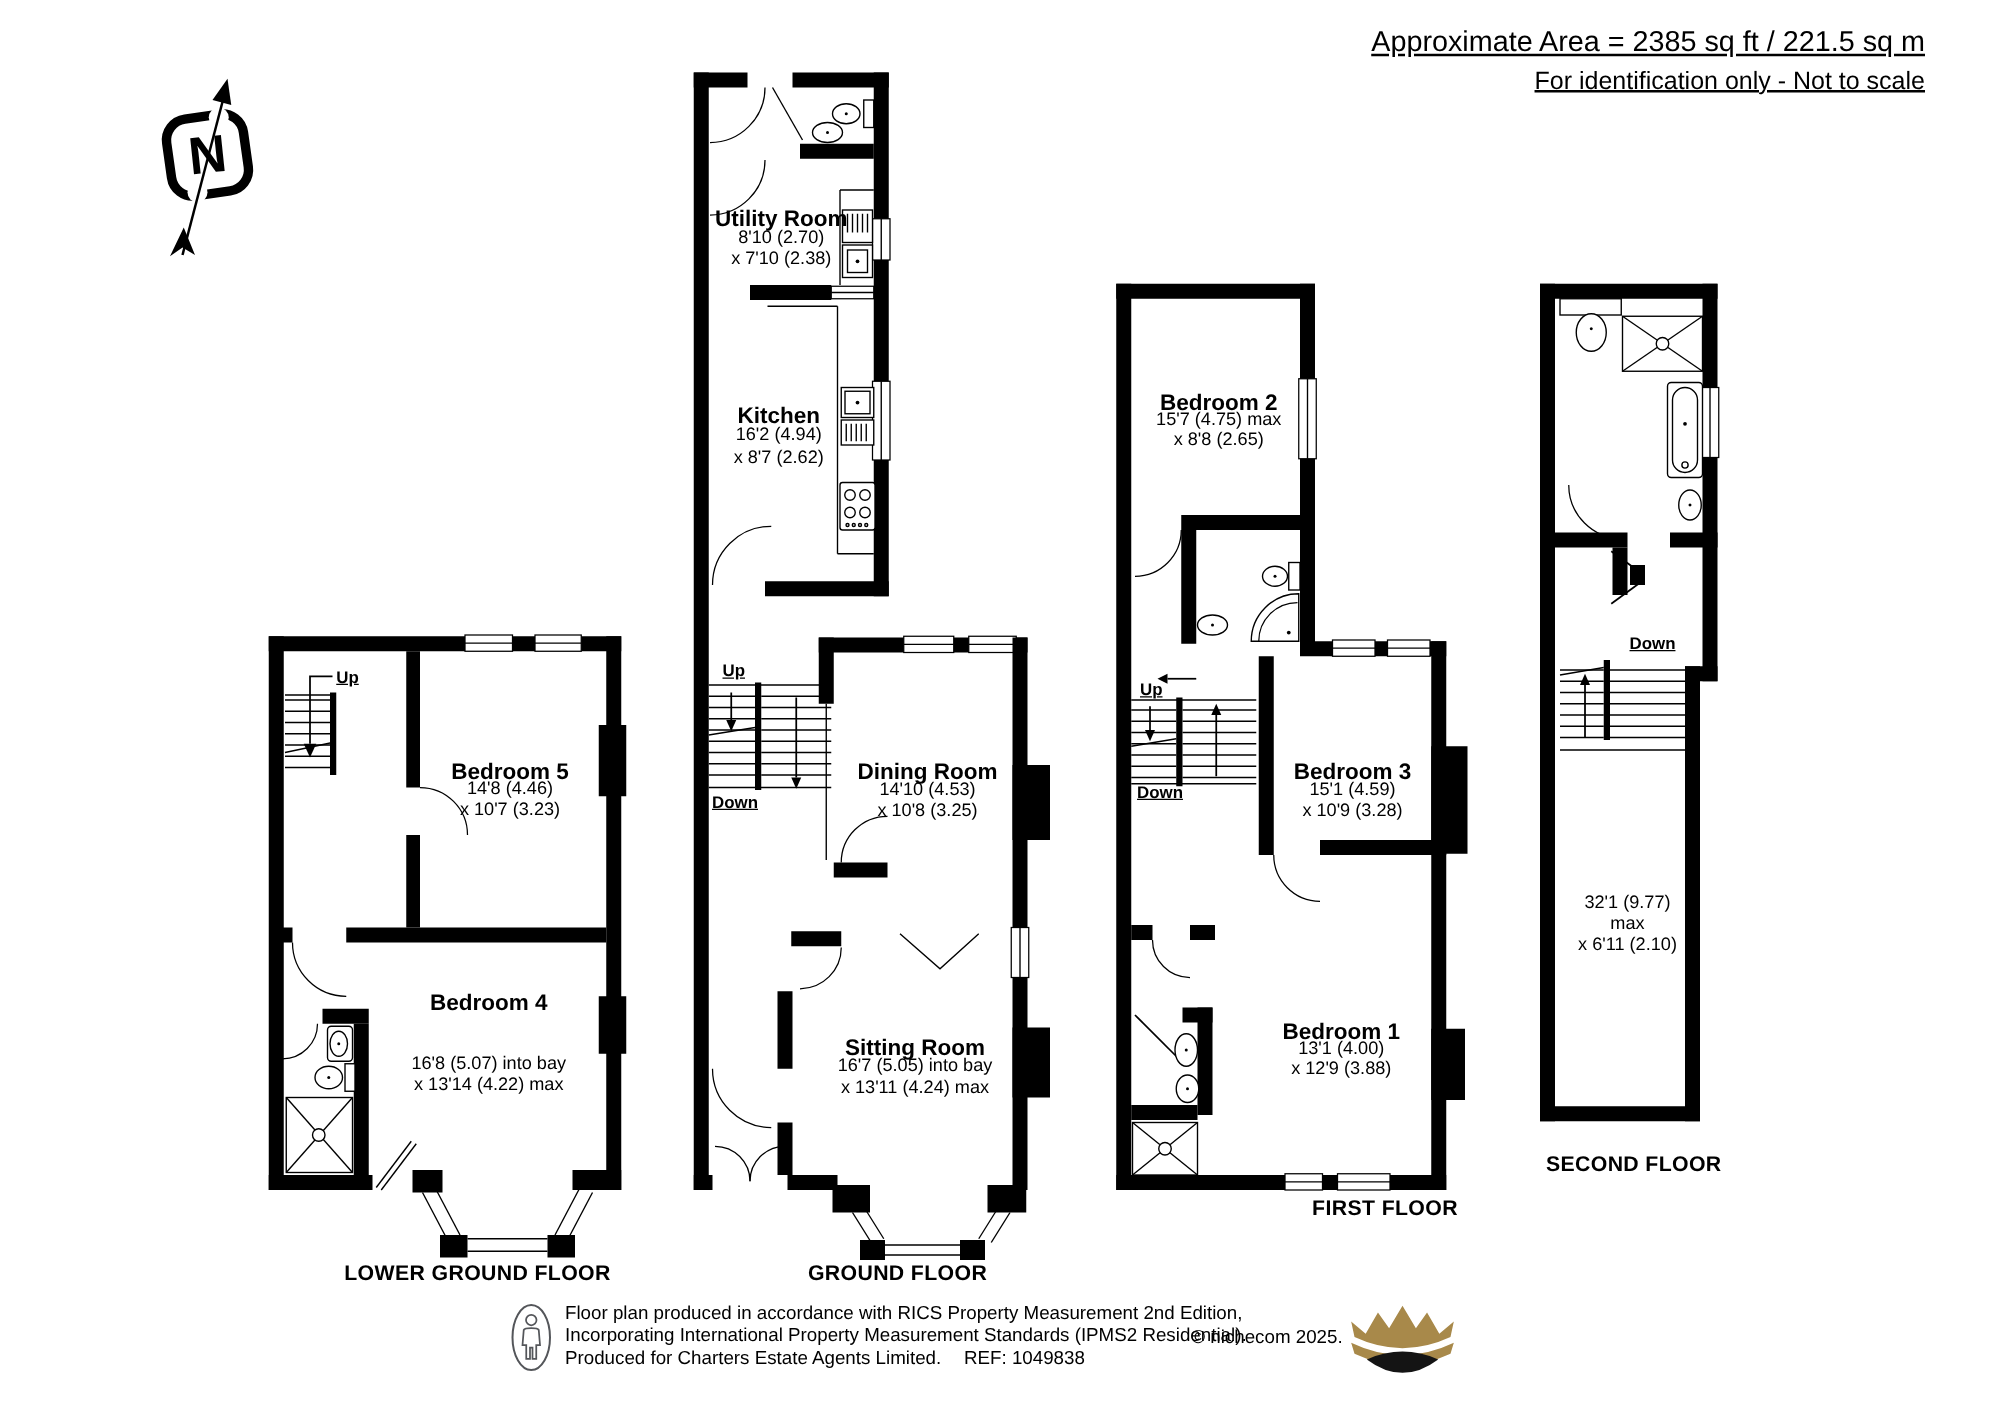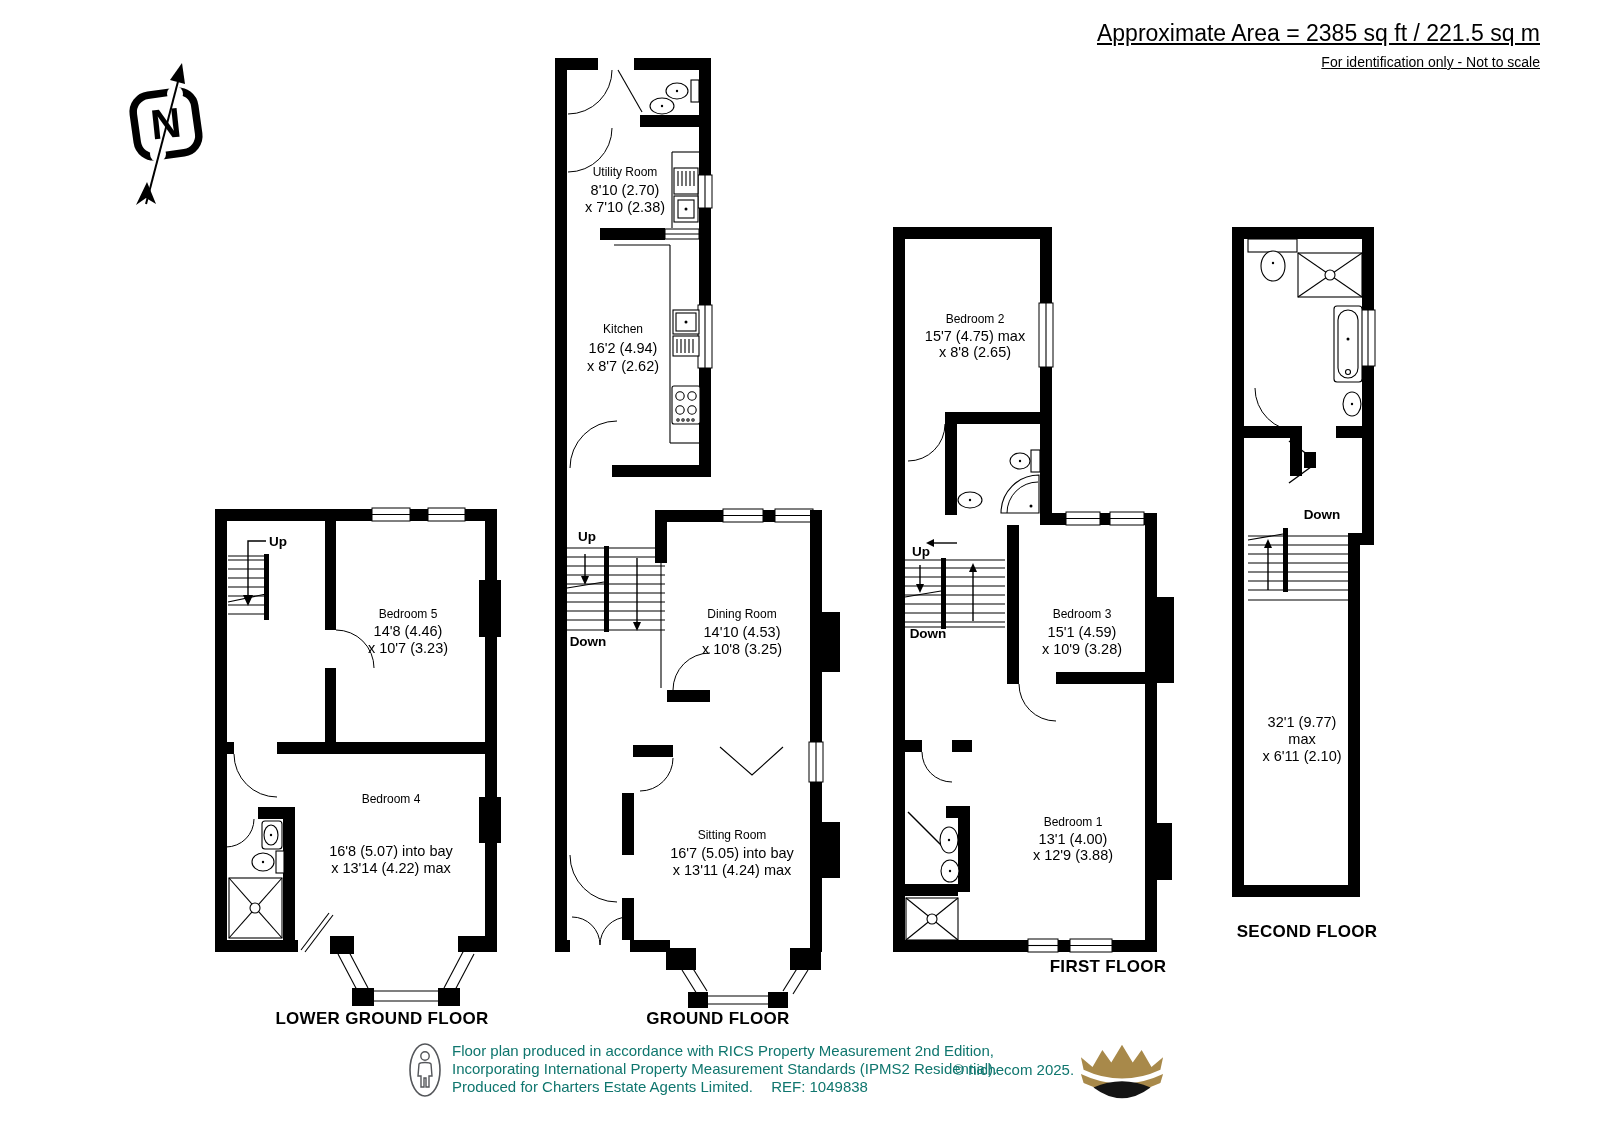--- a/index.html
+++ b/index.html
@@ -1,25 +1,25 @@
 <!DOCTYPE html>
 <html><head>
 <meta charset="utf-8">
 <style>
   html,body{margin:0;padding:0;background:#fff;}
   body{width:1600px;height:1131px;position:relative;font-family:"Liberation Sans",sans-serif;color:#000;overflow:hidden;}
   .t{position:absolute;white-space:nowrap;transform:translateX(-50%);text-align:center;}
-  .rname{font-weight:normal;font-size:12px;}
+  .rname{font-weight:bold;font-size:18px;}
   .rdim{font-size:14.5px;}
-  .stair{font-weight:bold;font-size:13.5px;}
+  .stair{font-weight:bold;font-size:13.5px;text-decoration:underline;}
   .floorlbl{font-weight:bold;font-size:17px;letter-spacing:.3px;}
   .hdr{position:absolute;right:60px;text-align:left;white-space:nowrap;text-decoration:underline;}
   #area-line{top:20px;font-size:23px;font-weight:500;}
-  #disclaimer-line{top:54px;font-size:14px;margin-left:32px;}
-  .foot{position:absolute;font-size:15px;color:#0f766e;white-space:nowrap;}
+  #disclaimer-line{top:54px;font-size:20px;margin-left:32px;}
+  .foot{position:absolute;font-size:15px;color:#000000;white-space:nowrap;}
   svg{position:absolute;overflow:visible;}
   .w{fill:#000;stroke:none;}
   .ln{fill:none;stroke:#000;stroke-width:1.1;}
   .th{fill:none;stroke:#000;stroke-width:1.4;}
   .fx{fill:#fff;stroke:#000;stroke-width:1.1;}
   .win{fill:#fff;stroke:#000;stroke-width:1;}
   .ar{fill:none;stroke:#000;stroke-width:1;}
 </style>
 </head>
 <body>

